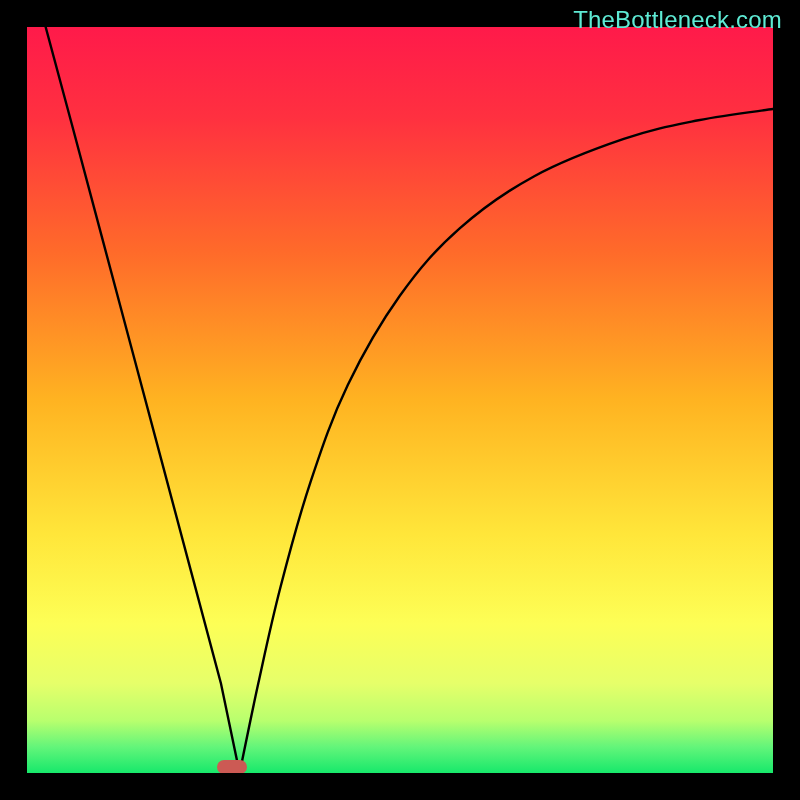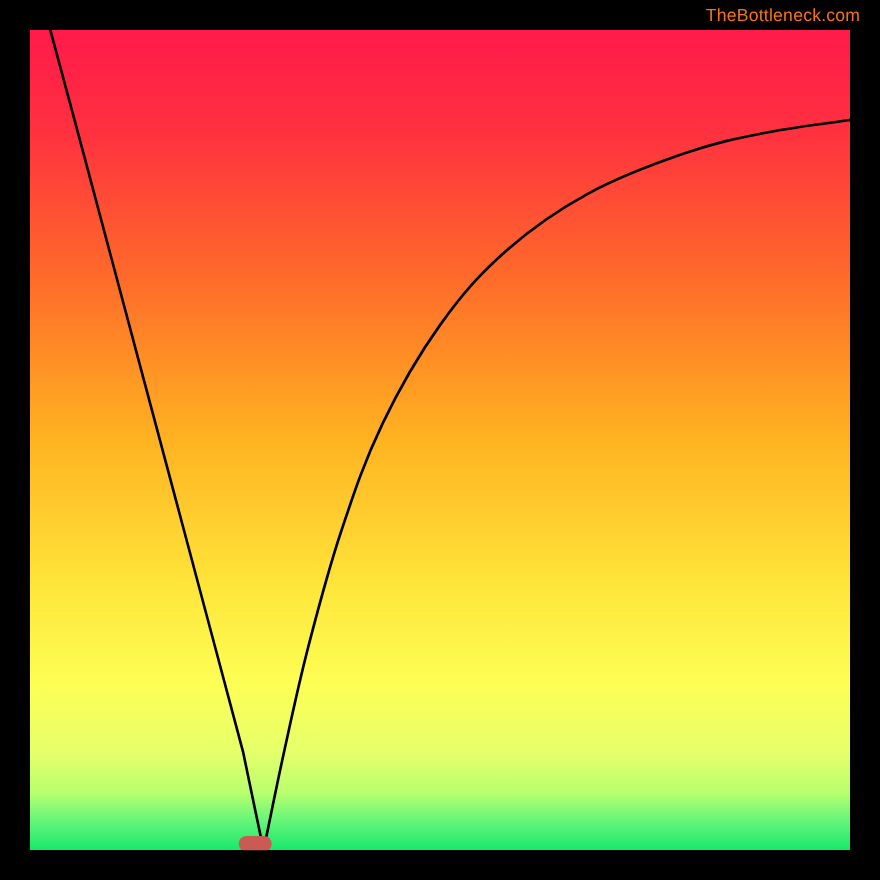--- a/index.html
+++ b/index.html
@@ -8,22 +8,22 @@
     width: 800px;
     height: 800px;
     background: #000;
     position: relative;
     font-family: Arial, Helvetica, sans-serif;
   }
   .watermark {
     position: absolute;
     top: 6px;
     right: 18px;
-    color: #f97316;
-    font-size: 16px;
+    color: #5eead4;
+    font-size: 24px;
     font-weight: 500;
     letter-spacing: 0.2px;
     z-index: 10;
   }
   .plot-area {
     position: absolute;
     left: 27px;
     top: 27px;
     width: 746px;
     height: 746px;

